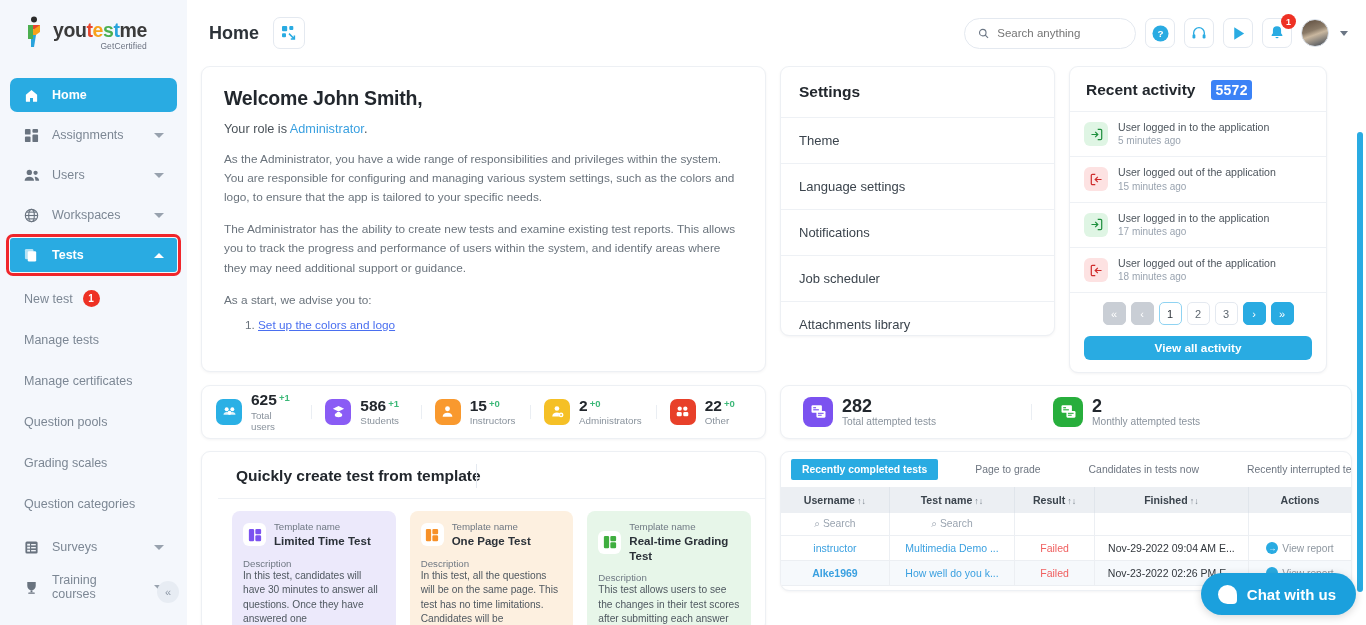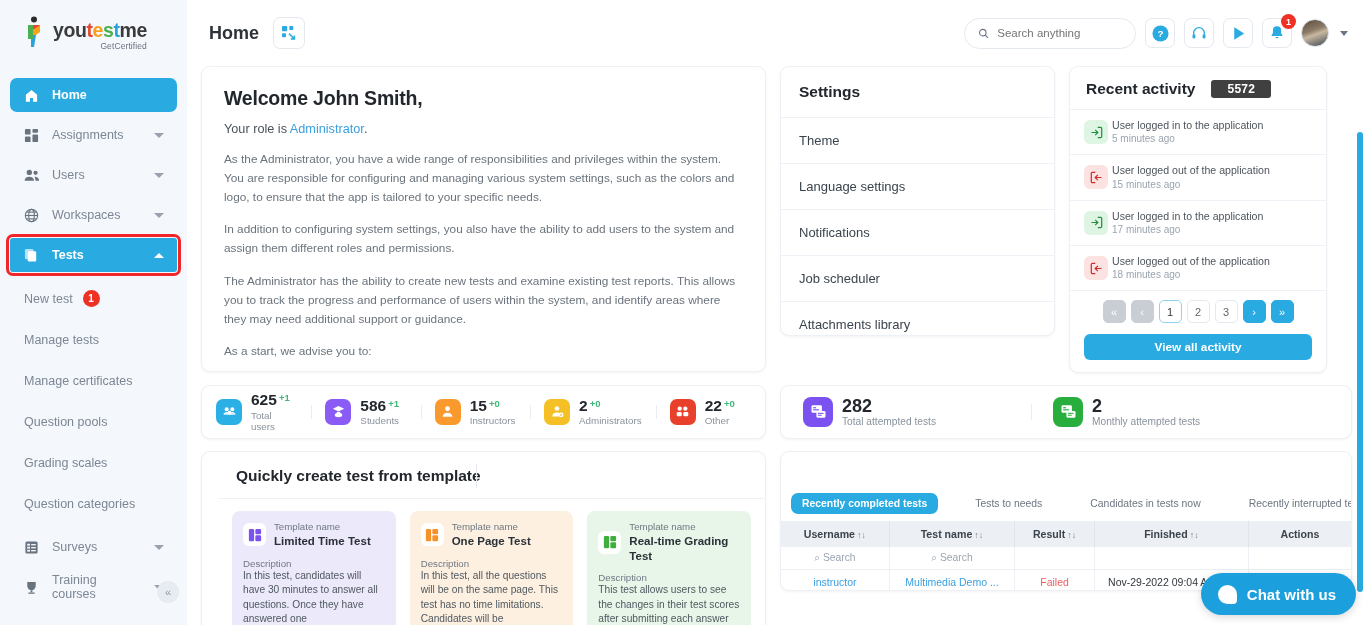--- a/index.html
+++ b/index.html
@@ -130,25 +130,25 @@
   .settings .srow {
     padding: 15px 18px; font-size: 13px; color: #3b444d;
     border-top: 1px solid #eef1f5; cursor: pointer;
   }
 
   
   .activity { width: 258px; height: 307px; display: flex; flex-direction: column;}
   .activity .ah { display: flex; align-items: center; gap: 16px; padding: 13px 16px 11px 16px; }
   .activity .ah h2 { font-size: 15.5px; font-weight: 700; color:#22272d; }
   .count-badge {
-    background: #404040; color:#fff; font-size: 12px; font-weight: 700; letter-spacing:.3px;
-    border-radius: 3px; padding: 2px 16px;
+    background: #3b82f6; color:#fff; font-size: 14px; font-weight: 700; letter-spacing:.3px;
+    border-radius: 3px; padding: 2px 4px;
   }
   .act-row {
-    display: flex; gap: 4px; align-items: center;
+    display: flex; gap: 10px; align-items: center;
     padding: 8px 14px; border-top: 1px solid #eef1f5;
   }
   .act-ic { width: 24px; height: 24px; border-radius: 6px; flex:0 0 24px; display:flex;align-items:center;justify-content:center;}
   .act-ic.in { background: #dff5e4; }
   .act-ic.out { background: #fde2e2; }
   .act-txt .t1 { font-size: 10.6px; color: #4d555d; line-height: 1.35; }
   .act-txt .t2 { font-size: 10px; color: #9aa4b0; line-height: 1.4; }
   .pager { display: flex; gap: 5px; justify-content: center; padding: 9px 0; border-top: 1px solid #eef1f5;}
   .pg {
     min-width: 23px; height: 23px; border-radius: 5px; border: 1px solid #e4e9f0;
@@ -192,21 +192,21 @@
   .tpl-top { display: flex; gap: 8px; align-items: center; }
   .tpl-ic { width: 23px; height:23px; border-radius:6px; background:#fff; display:flex;align-items:center;justify-content:center; flex:0 0 23px;}
   .tpl-name-lbl { font-size: 9.7px; color: #6f7883; line-height: 1.3;}
   .tpl-name { font-size: 11.5px; font-weight: 700; color: #2b3138; line-height:1.3;}
   .tpl-desc-lbl { font-size: 9.7px; color: #6f7883; margin-top: 9px;}
   .tpl-desc { font-size: 10.2px; color: #4f5860; line-height: 1.42;}
 
   
   .table-card { flex: 1; height: 140px; overflow: hidden; }
   .tabs { display: flex; align-items: center; padding: 7px 10px; gap: 4px; }
-  .tab { font-size: 10.4px; color: #6d7580; padding: 5px 11px; border-radius: 7px; cursor: pointer; white-space: nowrap; margin-top: 34px;}
+  .tab { font-size: 10.4px; color: #6d7580; padding: 5px 11px; border-radius: 2px; cursor: pointer; white-space: nowrap;}
   .tab.active { background: #29abe2; color: #fff; font-weight: 600; }
   .tbl { width: 100%; border-collapse: collapse; table-layout: fixed;}
   .tbl th {
     background: #eceff3; font-size: 10.6px; font-weight: 700; color: #3b444d;
     padding: 7px 4px; border-right: 1px solid #e0e5eb; text-align: center; white-space: nowrap;
   }
   .tbl th:last-child { border-right: none; }
   .sort-ic { font-size: 9px; color: #7b848e; margin-left: 2px;}
   .tbl td.srch {
     border-right: 1px solid #eceff3; border-bottom: 1px solid #eceff3;
@@ -437,21 +437,20 @@
     </header>
 
     <div class="content">
 
       <div class="row">
 
         <section class="card welcome">
           <h1>Welcome John Smith,</h1>
           <div class="role"><span>Your role is </span><a href="#">Administrator</a><span>.</span></div>
           <p>As the Administrator, you have a wide range of responsibilities and privileges within the system. You are responsible for configuring and managing various system settings, such as the colors and logo, to ensure that the app is tailored to your specific needs.</p>
-          <p>In addition to configuring system settings, you also have the ability to add users to the system and assign them different roles and permissions.</p>
           <p>The Administrator has the ability to create new tests and examine existing test reports. This allows you to track the progress and performance of users within the system, and identify areas where they may need additional support or guidance.</p>
           <p style="margin-bottom:6px;">As a start, we advise you to:</p>
           <ol>
             <li><a href="#">Set up the colors and logo</a></li>
 
           </ol>
 
         </section>
 
         <section class="card settings">
@@ -713,21 +712,21 @@
               <div class="tpl-desc-lbl">Description</div>
               <div class="tpl-desc">This test allows users to see the changes in their test scores after submitting each answer during the</div>
             </div>
 
           </div>
         </section>
 
         <section class="card table-card">
           <div class="tabs">
             <span class="tab active">Recently completed tests</span>
-            <span class="tab" style="margin-left:22px;">Tests to needs</span>
+            <span class="tab" style="margin-left:22px;">Page to grade</span>
             <span class="tab" style="margin-left:22px;">Candidates in tests now</span>
             <span class="tab" style="margin-left:22px;">Recently interrupted tests</span>
           </div>
 
           <table class="tbl">
             <colgroup>
                 <col style="width:19%">
                 <col style="width:22%">
                 <col style="width:14%">
                 <col style="width:27%">

